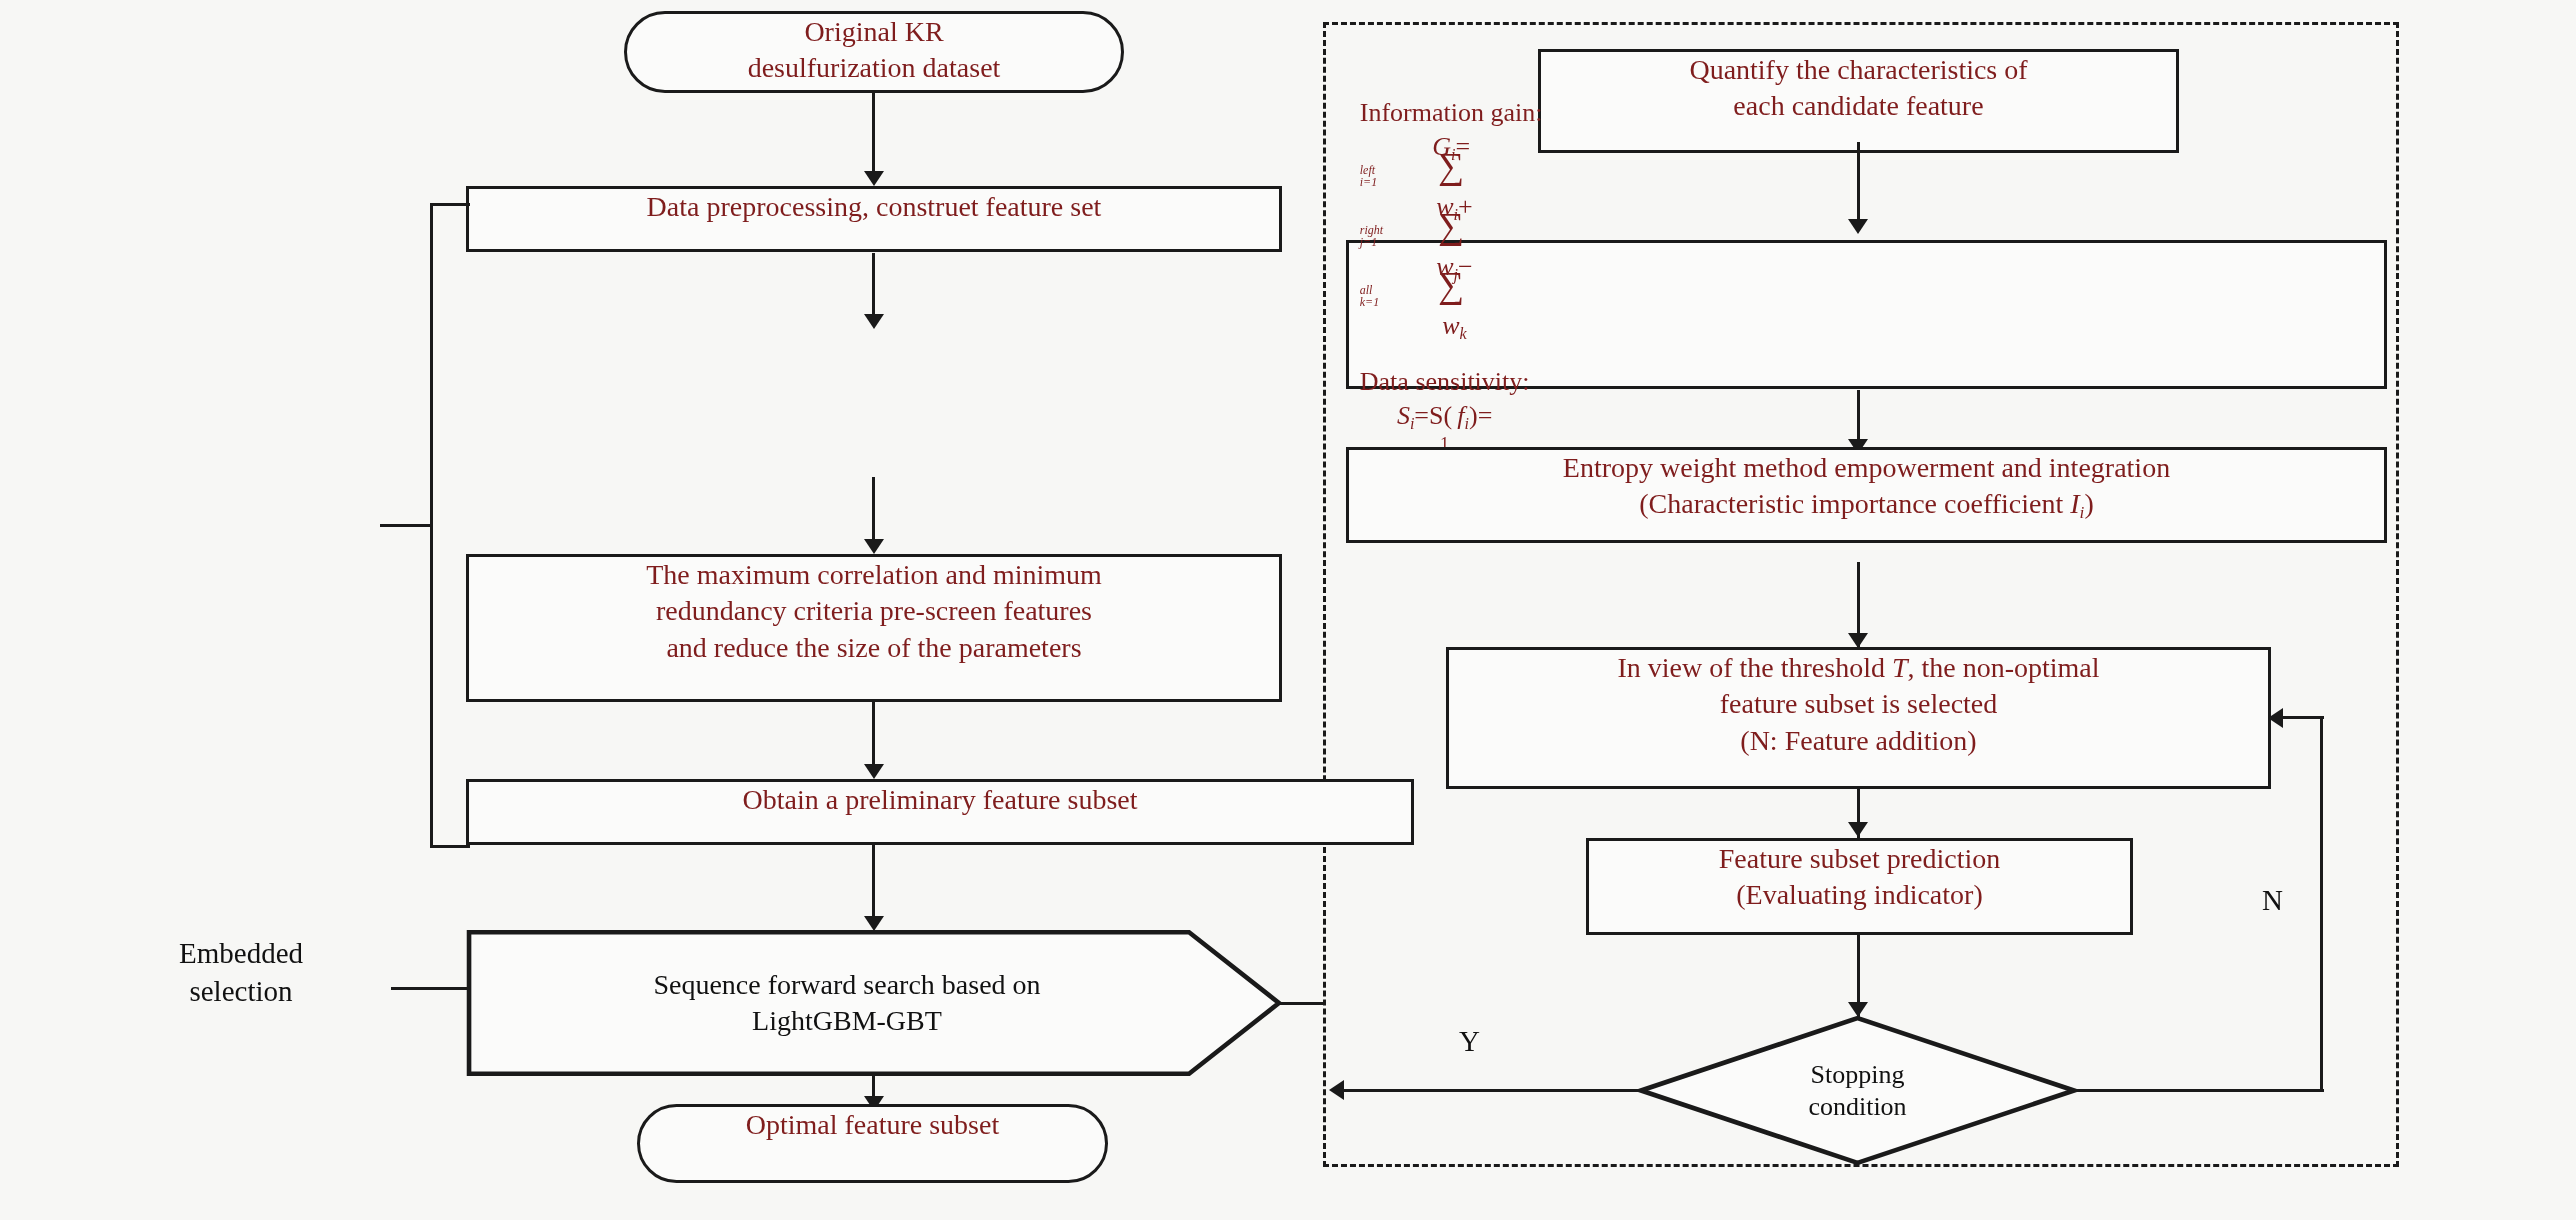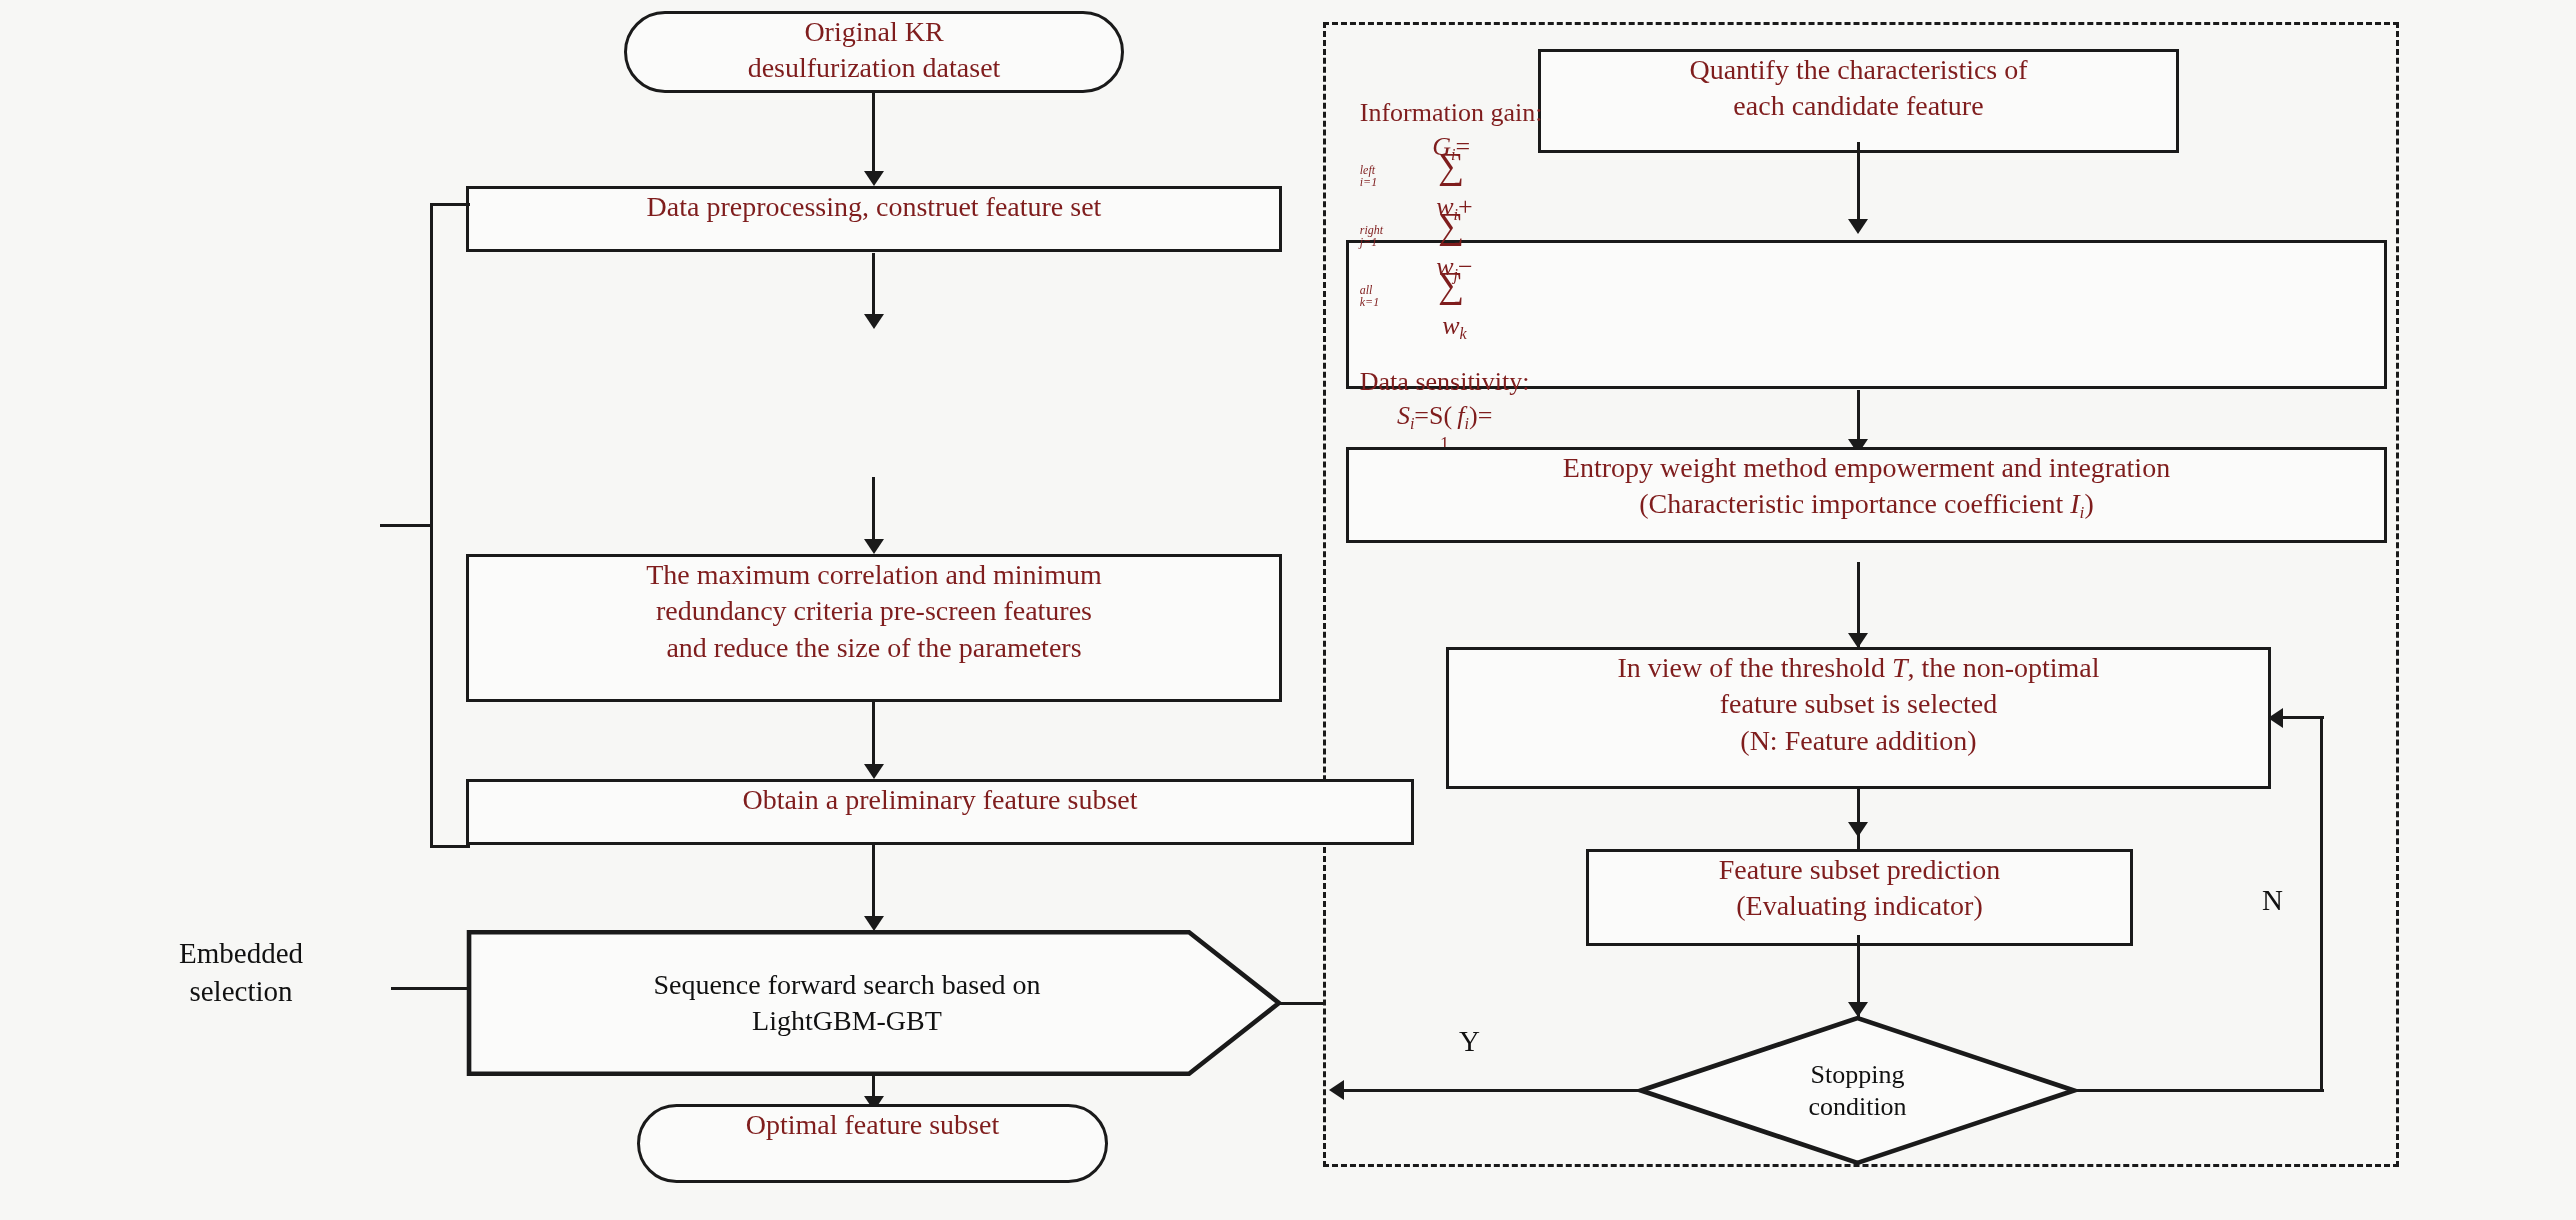--- a/index.html
+++ b/index.html
@@ -146,21 +146,21 @@
   </div>
   <div class="ln vl" style="left:1857px;top:562px;height:85px;"></div>
   <div class="arrowD" style="left:1848px;top:633px;"></div>
 
   <div class="node f36" style="left:1446px;top:647px;width:825px;height:142px;">
     <span>In view of the threshold <i>T</i>, the non-optimal<br>feature subset is selected<br>(N: Feature addition)</span>
   </div>
   <div class="ln vl" style="left:1857px;top:788px;height:63px;"></div>
   <div class="arrowD" style="left:1848px;top:822px;"></div>
 
-  <div class="node f36" style="left:1586px;top:838px;width:547px;height:97px;margin-top:11px;">
+  <div class="node f36" style="left:1586px;top:838px;width:547px;height:97px;">
     <span>Feature subset prediction<br>(Evaluating indicator)</span>
   </div>
   <div class="ln vl" style="left:1857px;top:935px;height:82px;"></div>
   <div class="arrowD" style="left:1848px;top:1002px;"></div>
 
   <div class="diamond" style="left:1638px;top:1015px;width:439px;height:151px;">
     <svg width="439" height="151" viewBox="0 0 570 196">
       <polygon points="285,4 566,98 285,192 4,98" fill="#fbfbfa" stroke="#1a1a1a" stroke-width="6"></polygon>
     </svg>
     <div class="label f34">Stopping<br>condition</div>

